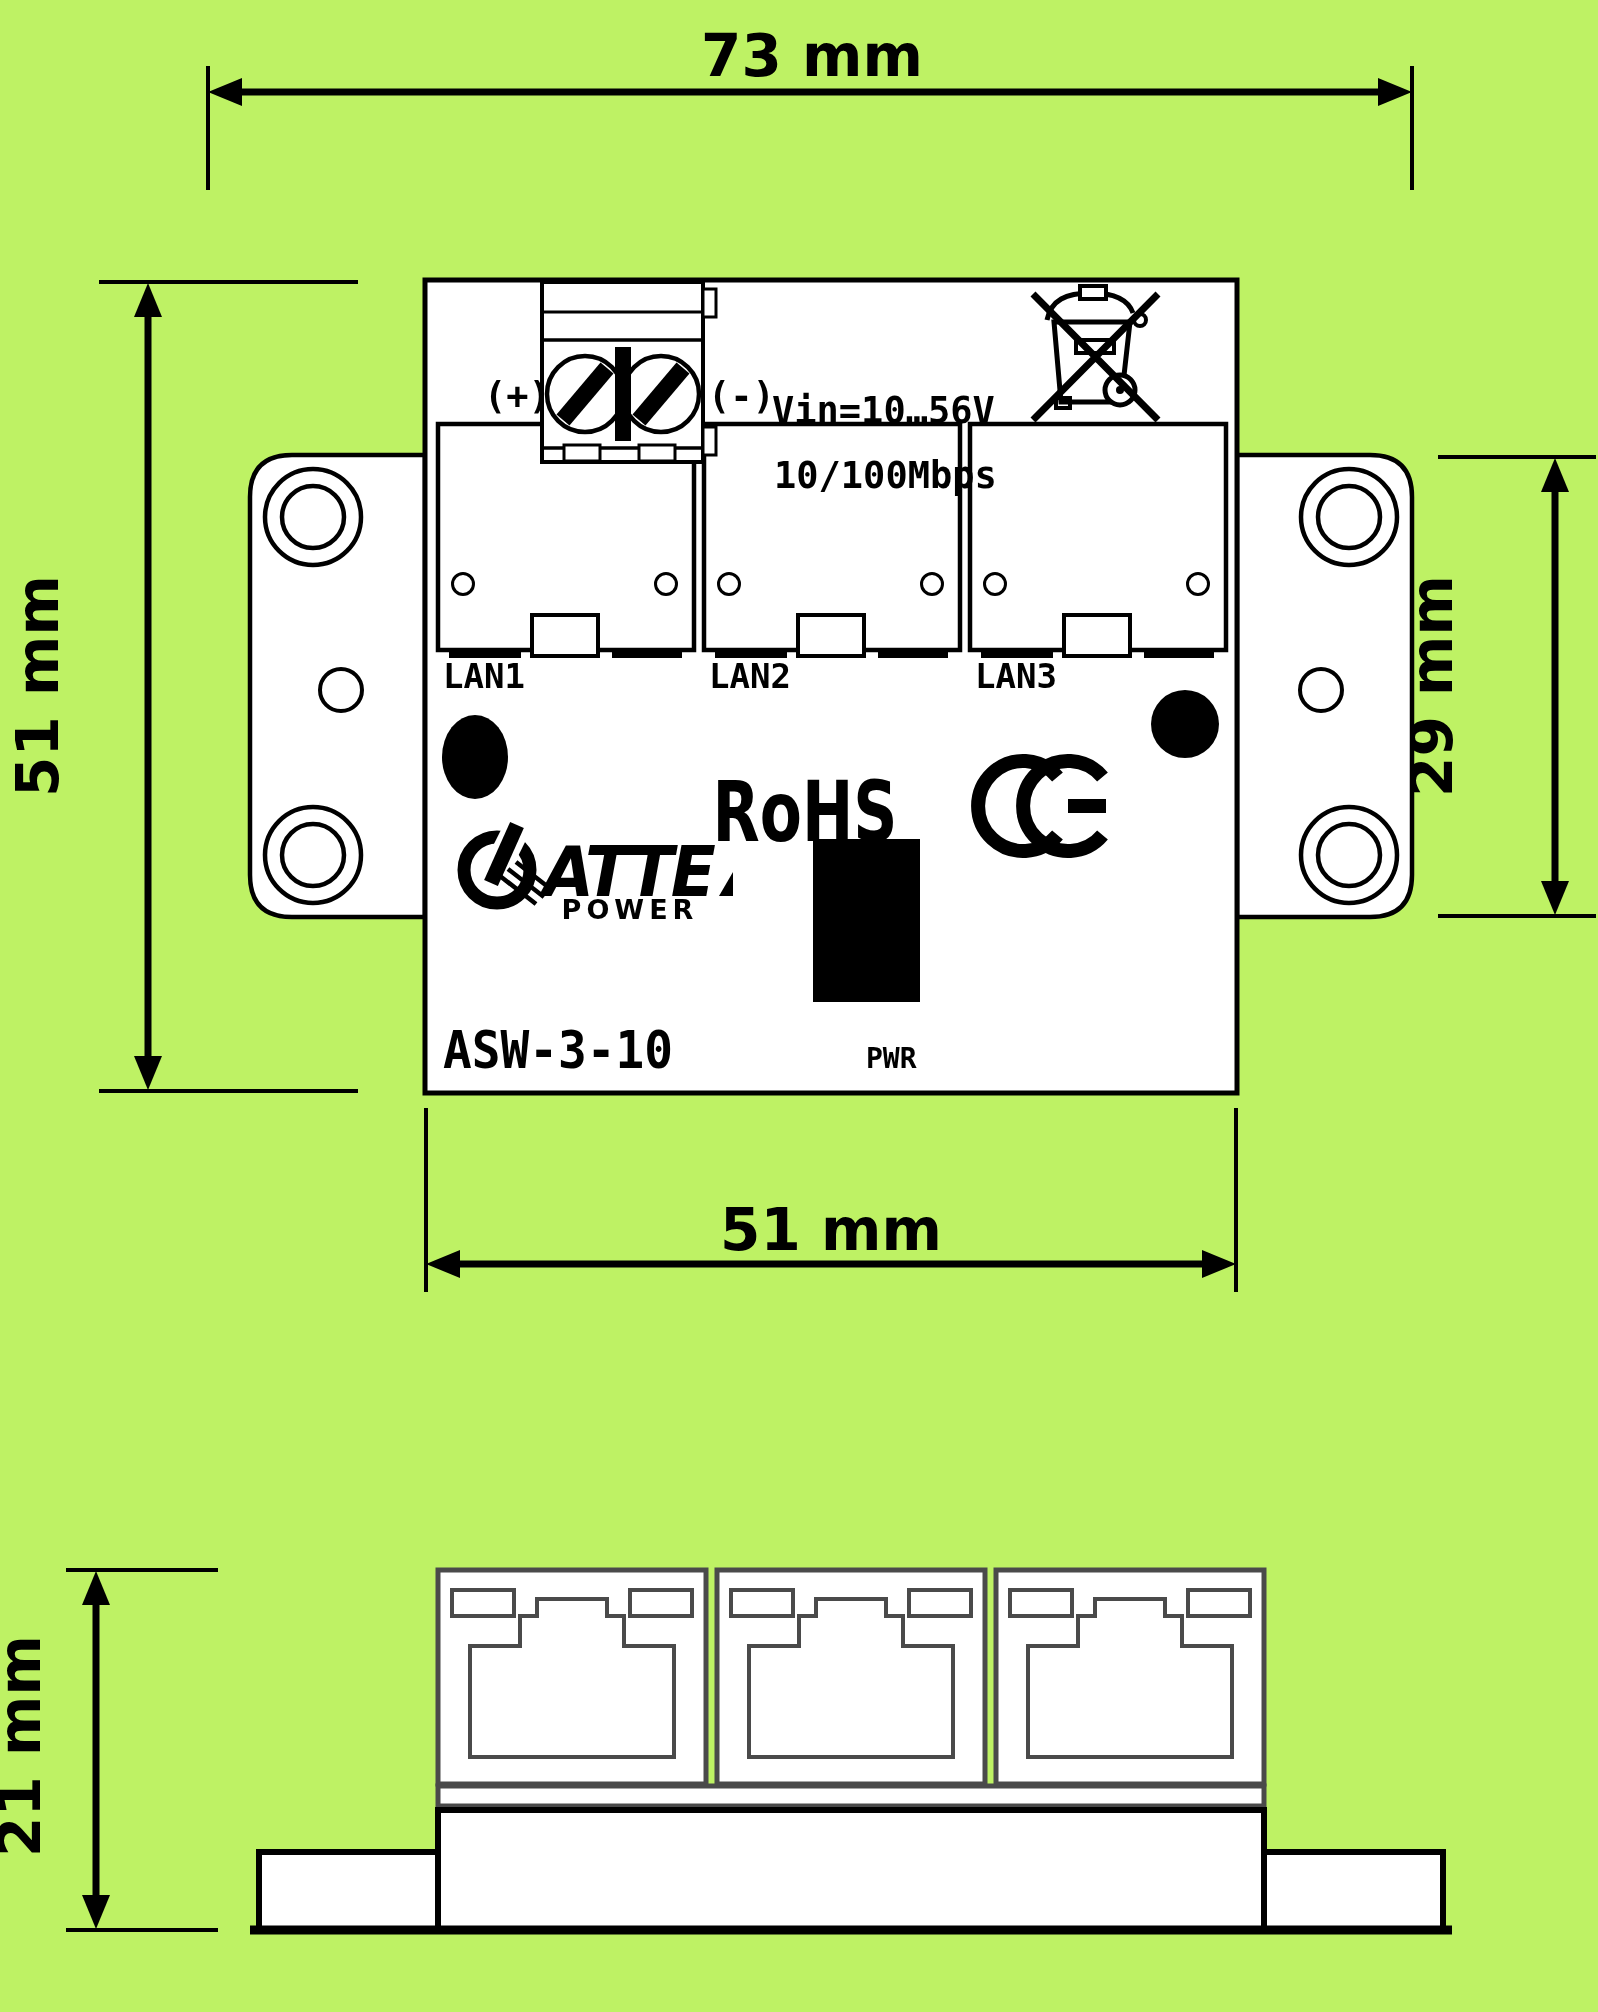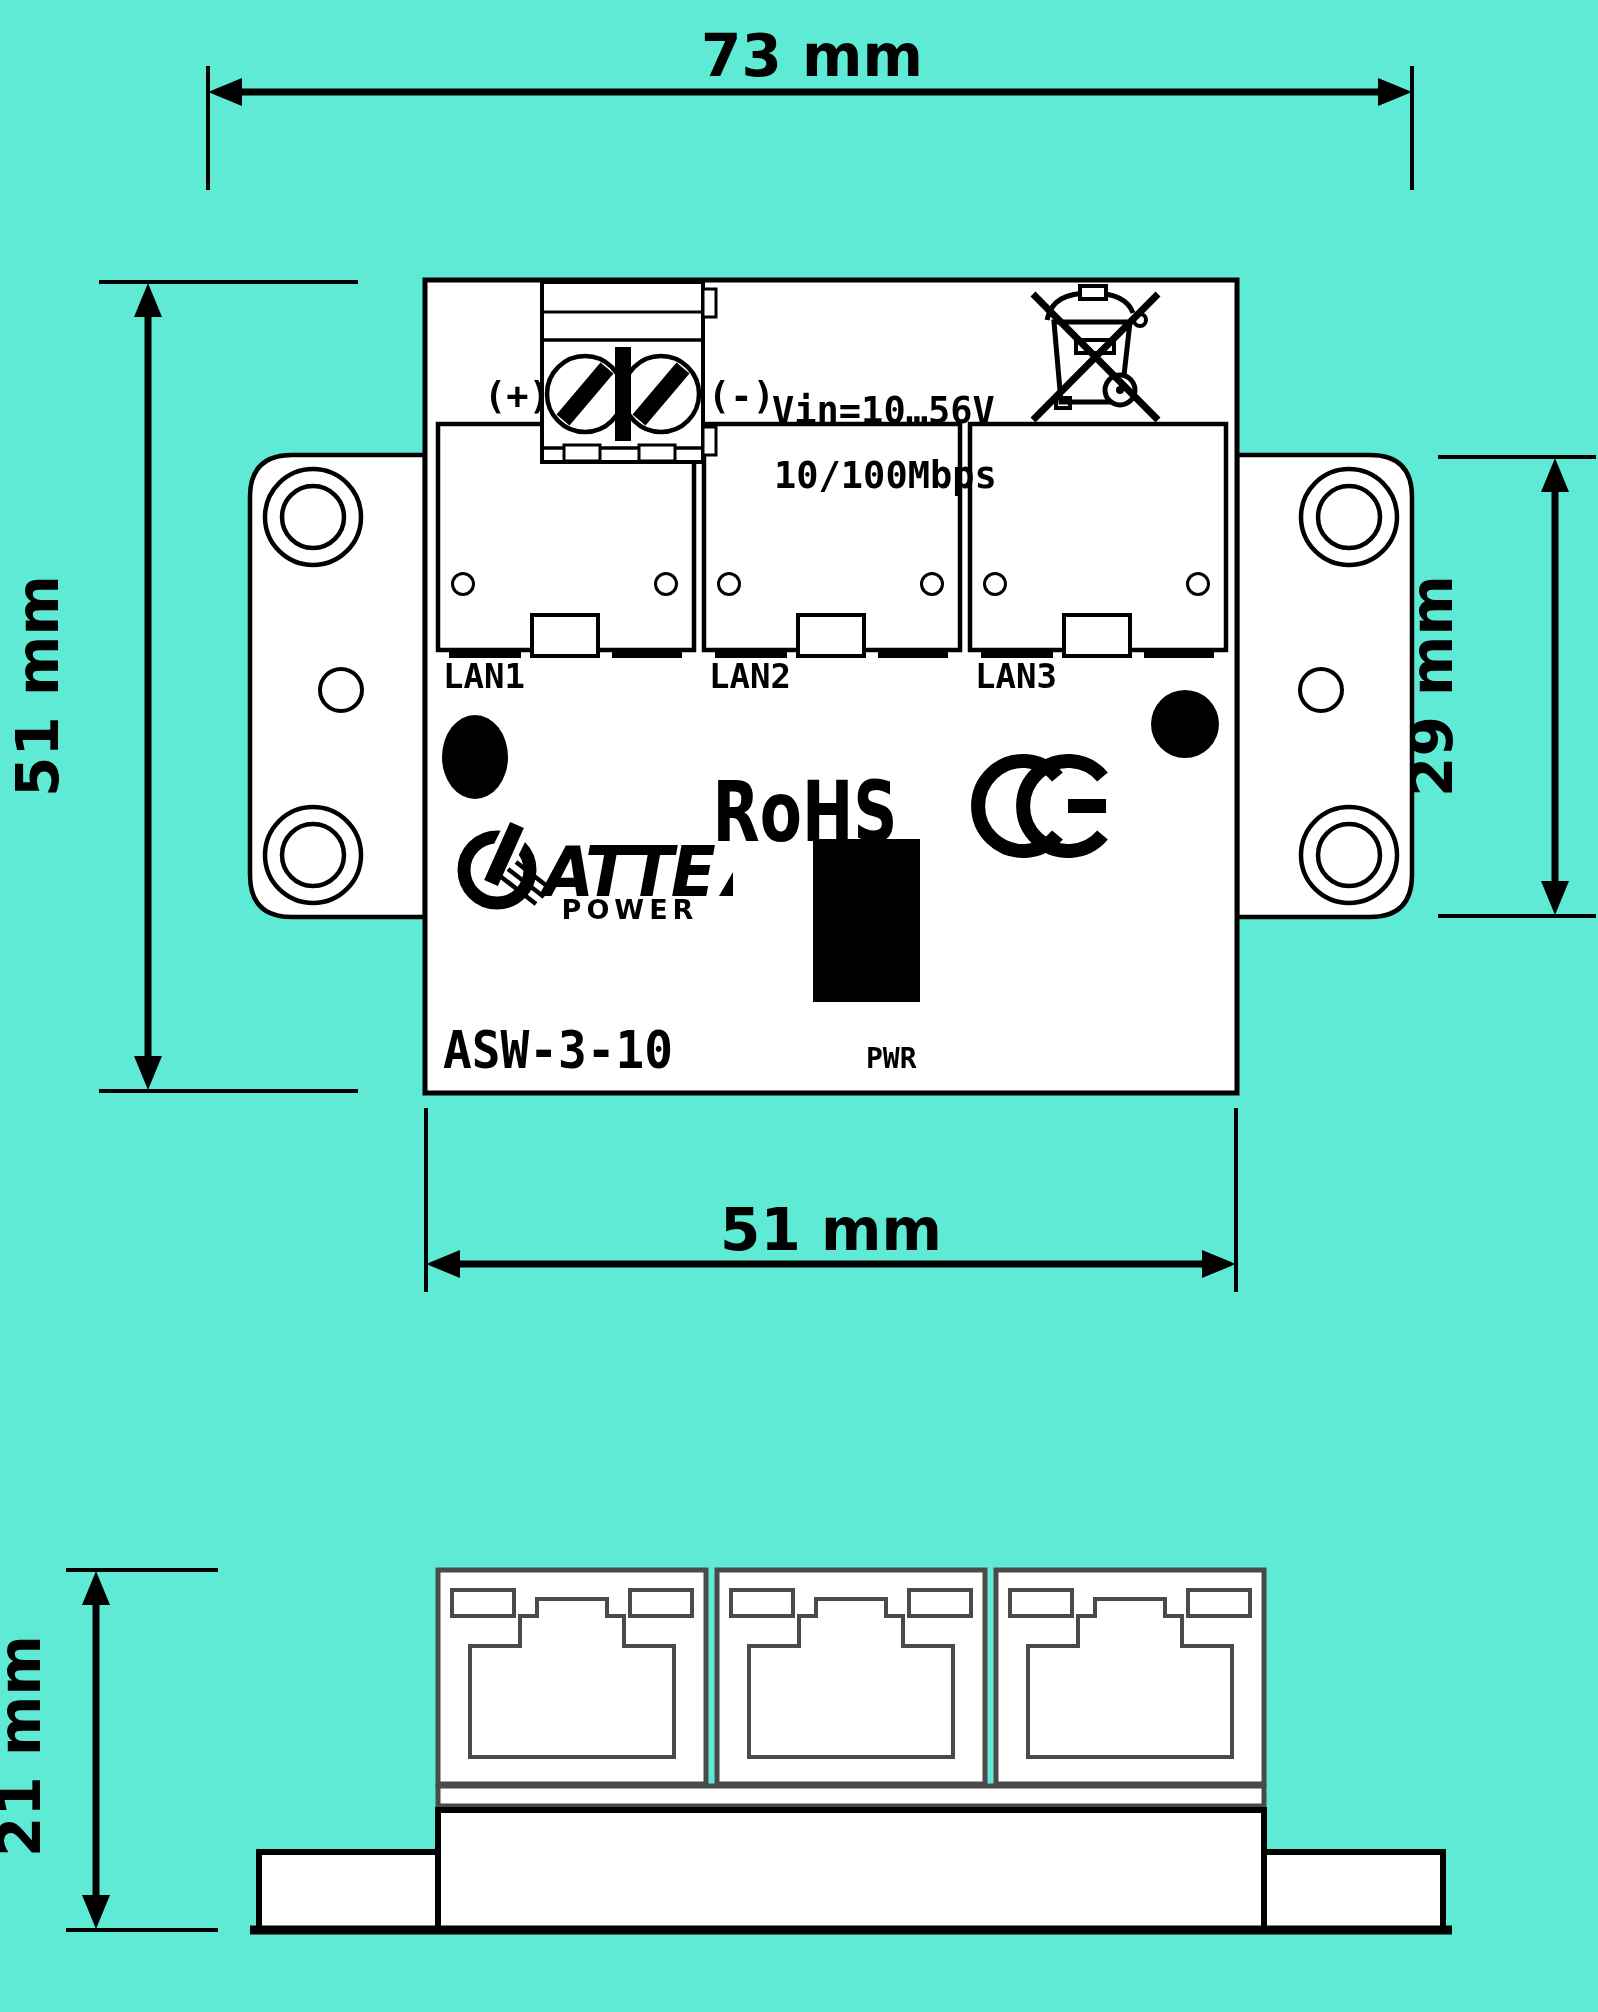--- a/index.html
+++ b/index.html
@@ -1,20 +1,20 @@
 <!DOCTYPE html>
 <html><head>
 <meta charset="utf-8">
 <style>
   html, body { margin: 0; padding: 0; background: #ffffff; }
   .stage {
     position: relative;
     width: 1598px;
     height: 2012px;
-    background: #5eead4;
+    background: #bef264;
     font-family: "DejaVu Sans", sans-serif;
   }
   svg text { user-select: none; }
   .dimtxt {
     font-family: "DejaVu Sans", sans-serif;
     font-weight: bold;
     font-size: 58px;
     fill: #000000;
   }
   .monotxt {

